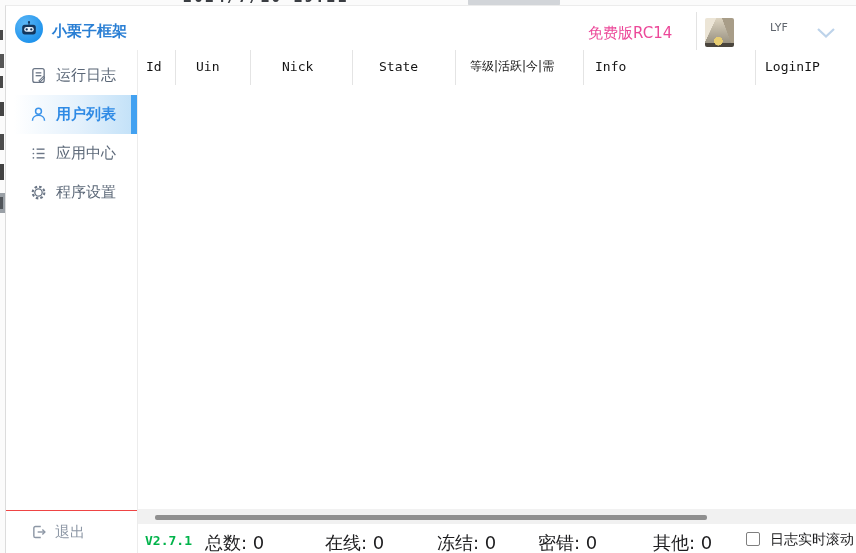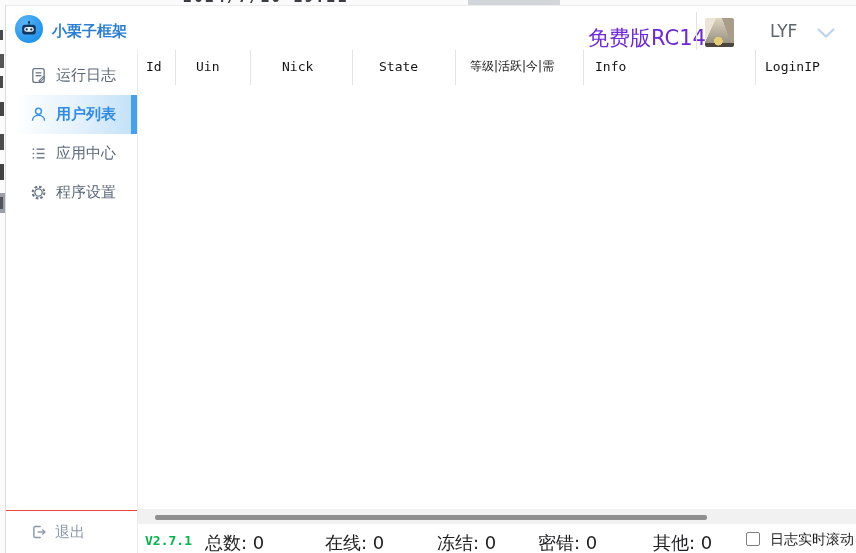--- a/index.html
+++ b/index.html
@@ -56,34 +56,34 @@
   }
 
   .exit-bar {
     position: absolute; left: 0; bottom: 0; width: 132px; height: 43px;
     border-top: 1px solid #ef4444; display: flex; align-items: center;
     padding-left: 25px; gap: 8px; color: #8d97a5; font-size: 15px; cursor: pointer; background: #fff;
   }
 
   
   .header { position: absolute; left: 132px; top: 0; right: 0; height: 49px; background: #fff; }
-  .version-badge { position: absolute; left: 450px; top: 18px; color: #6d28d9; font-size: 21px; }
+  .version-badge { position: absolute; left: 450px; top: 18px; color: #ec4899; font-size: 15px; }
   .header-divider { position: absolute; left: 558px; top: 6px; width: 1px; height: 42px; background: #e3e3e3; }
   .avatar {
     position: absolute; left: 567px; top: 12px; width: 29px; height: 29px; border-radius: 2px;
     background-color: #c9bfae;
     background-image:
       radial-gradient(circle at 46% 80%, #e7cd72 0 15%, rgba(0,0,0,0) 16%),
       linear-gradient(0deg, #4a453d 0 14%, rgba(0,0,0,0) 15%),
       linear-gradient(115deg, #ece5d6 0 26%, rgba(0,0,0,0) 27%),
       linear-gradient(250deg, #a89d88 0 30%, rgba(0,0,0,0) 31%),
       linear-gradient(180deg, #ddd4c1, #8f8878);
     cursor: pointer;
   }
-  .username { position: absolute; left: 632px; top: 15px; font-size: 17px; color: #5f656d; cursor: pointer; }
+  .username { position: absolute; left: 632px; top: 15px; font-size: 11px; color: #5f656d; cursor: pointer; }
   .chevron { position: absolute; left: 678px; top: 21px; cursor: pointer; }
 
   
   .table-head { position: absolute; left: 132px; top: 44px; right: 0; height: 35px; background: #fff; }
   .th {
     position: absolute; top: 9px; color: #141414;
     font: 13px "DejaVu Sans Mono", "Liberation Mono", monospace; cursor: pointer;
   }
   .th.cjk { font-family: "DejaVu Sans", "Liberation Sans", sans-serif; font-size: 12px; top: 8px; }
   .th-0 { left: 8px; }  .th-1 { left: 58px; }  .th-2 { left: 144px; }

